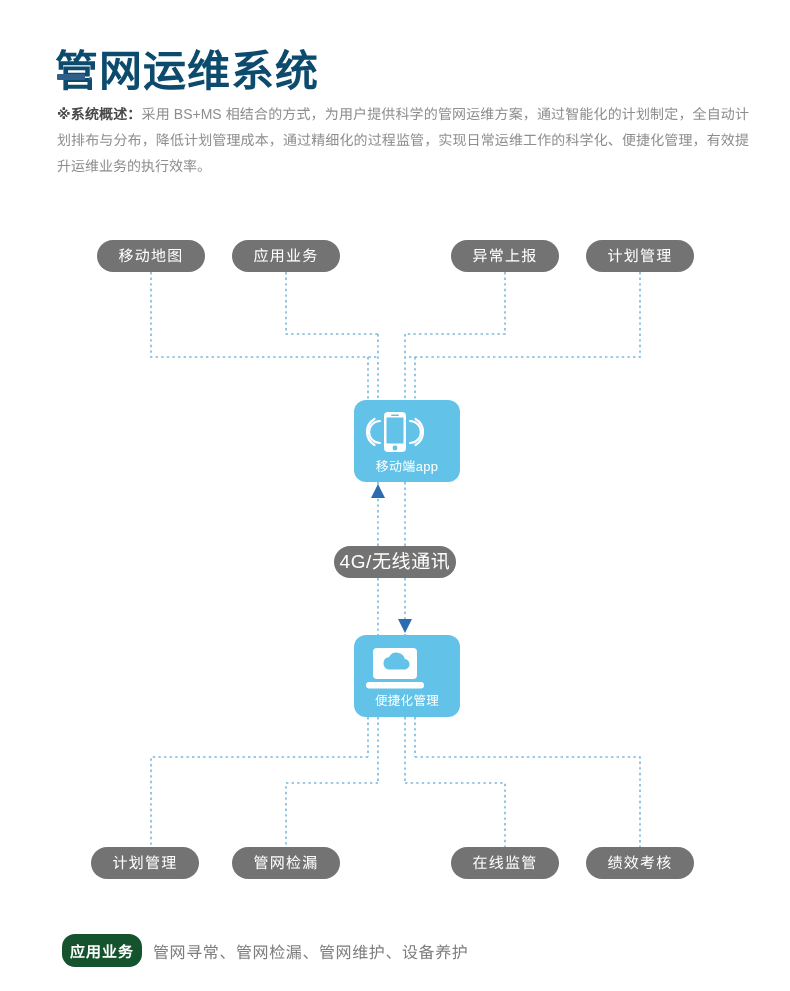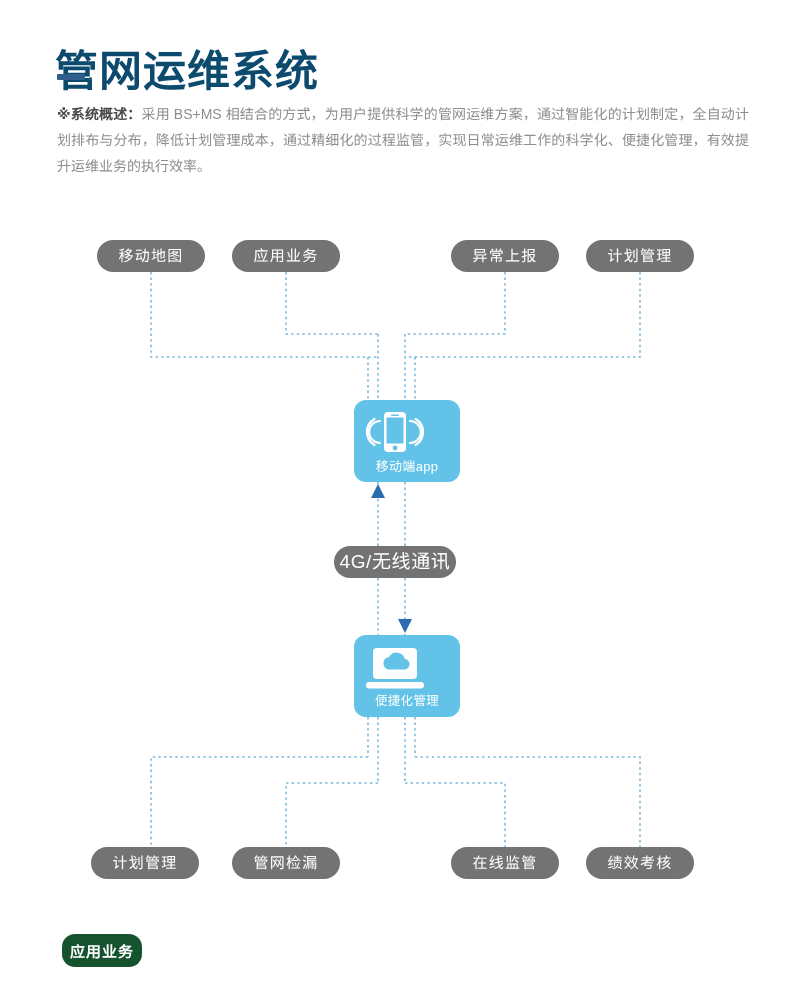--- a/index.html
+++ b/index.html
@@ -241,13 +241,14 @@
   <div class="node-label">便捷化管理</div>
 </div>
 
 <div class="pill wide" id="pill-bottom-1">计划管理</div>
 <div class="pill wide" id="pill-bottom-2">管网检漏</div>
 <div class="pill wide" id="pill-bottom-3">在线监管</div>
 <div class="pill wide" id="pill-bottom-4">绩效考核</div>
 
 <div id="footer-row">
   <div id="footer-badge">应用业务</div>
+  <div id="footer-text">管网寻常、管网检漏、管网维护、设备养护</div>
 </div>
 
 </body></html>

